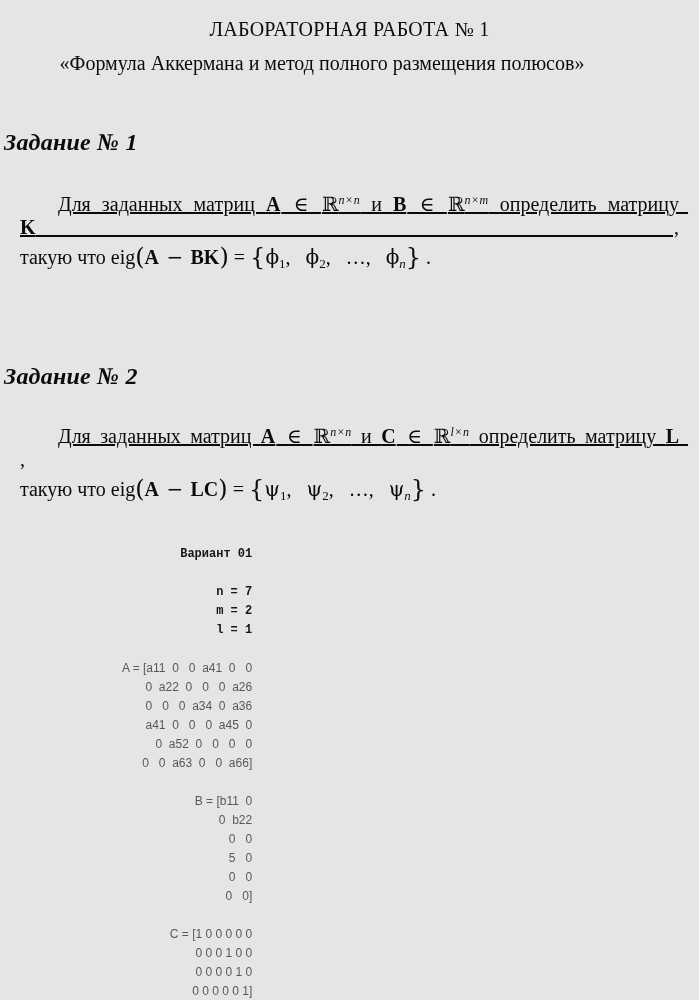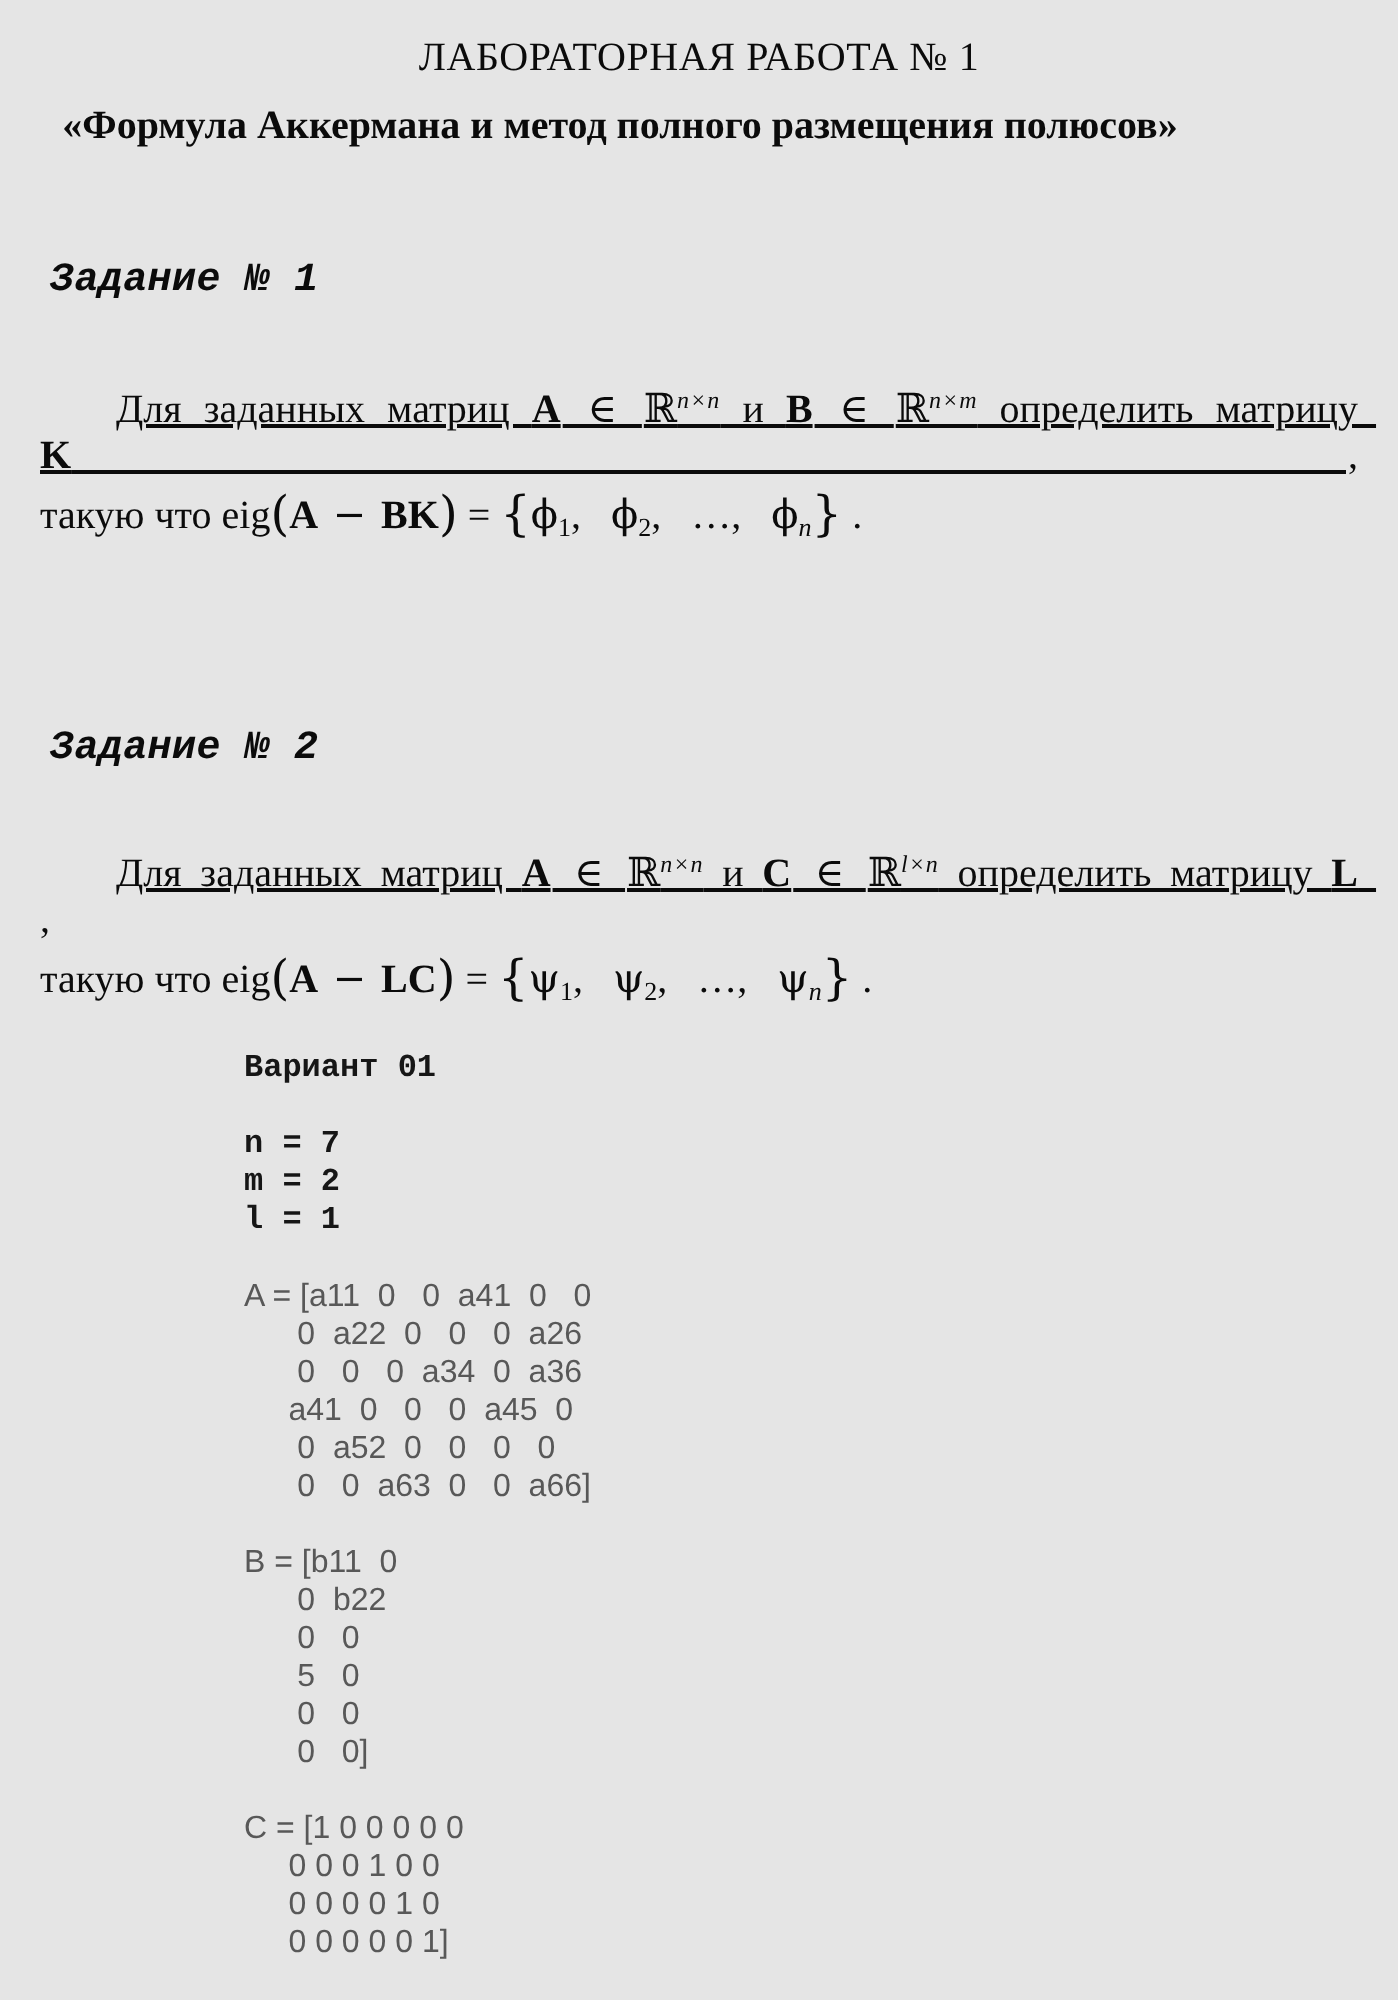--- a/index.html
+++ b/index.html
@@ -1,22 +1,22 @@
 <!DOCTYPE html>
 <html><head>
 <meta charset="utf-8">
 <style>
   html,body{margin:0;padding:0;}
   body{background:#fff;width:699px;height:1000px;font-family:"Liberation Serif","DejaVu Serif",serif;color:#0b0b0b;}
   .page{position:relative;width:699px;height:1000px;background:#e5e5e5;overflow:hidden;}
 
   .doc-title{position:absolute;top:18px;left:0;width:699px;text-align:center;font-size:20px;letter-spacing:0.3px;}
-  .doc-subtitle{position:absolute;top:52px;left:0;width:620px;text-align:center;font-size:20px;font-weight:bold;}
+  .doc-subtitle{position:absolute;top:52px;left:12px;width:620px;text-align:center;font-size:20px;font-weight:normal;}
 
-  .task-header{position:absolute;left:25px;font-size:20px;font-weight:bold;font-style:italic;letter-spacing:0.2px;font-family:Liberation Mono, monospace;}
+  .task-header{position:absolute;left:4px;font-size:24px;font-weight:bold;font-style:italic;letter-spacing:0.2px;}
   .th1{top:129px;}
   .th2{top:363px;}
 
   .para-line{position:absolute;left:20px;width:659px;font-size:20px;}
   .para-line span{white-space:pre-wrap;}
   .just{text-align:justify;text-align-last:justify;word-spacing:4px;}
   .indent{text-indent:38px;text-decoration:underline;}
   .p1l1{top:192px;}
   .p1l2{top:242px;}
   .p2l1{top:424px;}
@@ -25,21 +25,21 @@
   
   .seg-r{}
   .seg-b{font-weight:bold;}
   .seg-R{font-family:"DejaVu Serif",serif;}
   .seg-rel{font-family:"DejaVu Serif",serif;padding:0 1px;}
   .seg-sup{font-style:italic;font-size:12px;position:relative;top:-7px;letter-spacing:0.5px;}
   .seg-sub{font-size:13px;position:relative;top:4px;}
   .seg-subi{font-size:13px;position:relative;top:4px;font-style:italic;}
   .seg-par{font-family:"DejaVu Serif",serif;font-size:24px;position:relative;top:1px;}
 
-  .mono-block{position:absolute;left:122px;top:525px;font-family:"Liberation Mono","DejaVu Sans Mono",monospace;font-size:16px;line-height:19px;}
+  .mono-block{position:absolute;left:122px;top:545px;font-family:"Liberation Mono","DejaVu Sans Mono",monospace;font-size:12px;line-height:19px;text-align:right;}
   .mono-line{white-space:pre;height:19px;}
   .mono-bold{font-weight:bold;color:#161616;}
   .mono-matrix{white-space:pre;margin:0;font-family:Liberation Sans, sans-serif;font-size:inherit;line-height:19px;color:#585858;}
   .mono-gap{height:19px;}
 </style>
 </head>
 <body>
 
 <div class="page">
 

